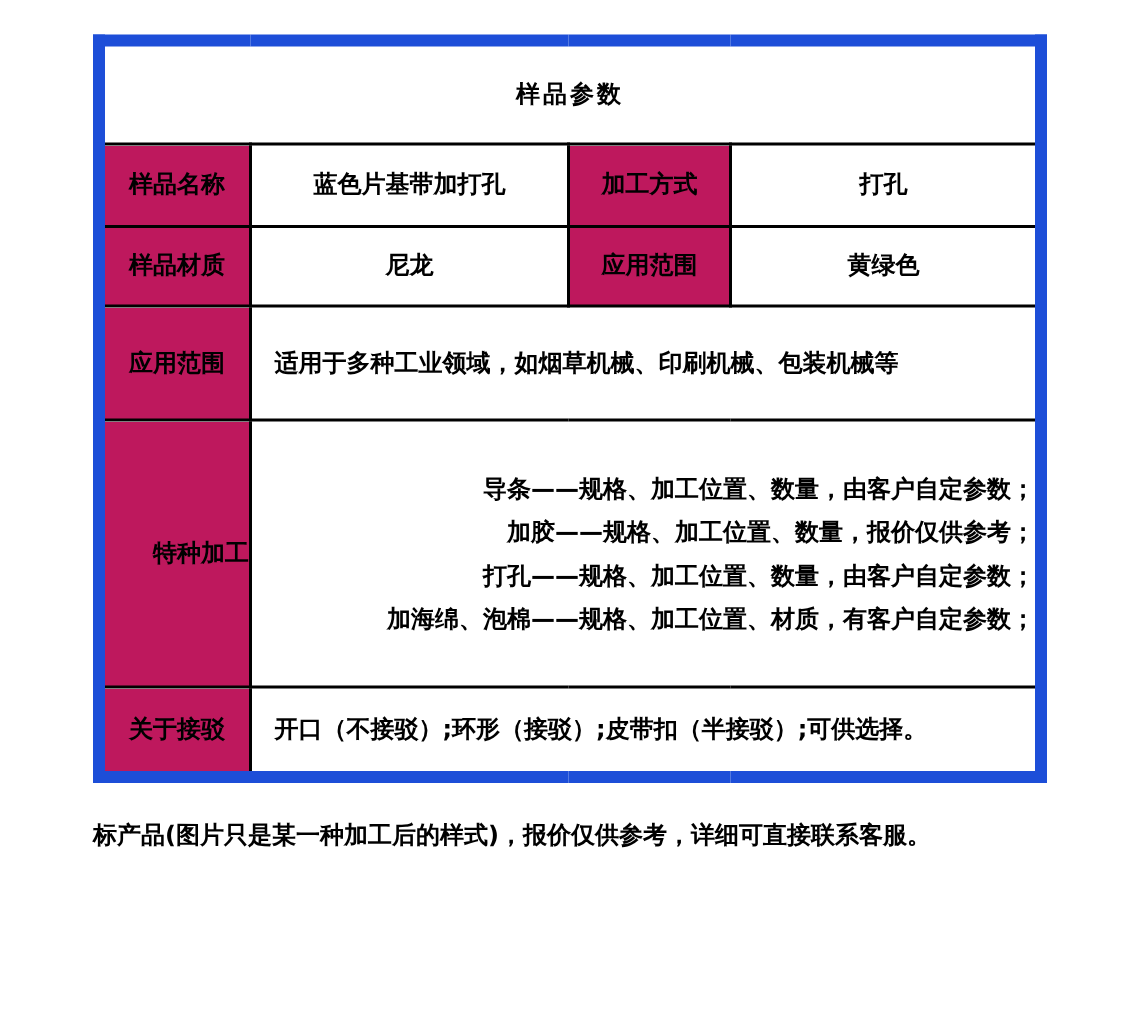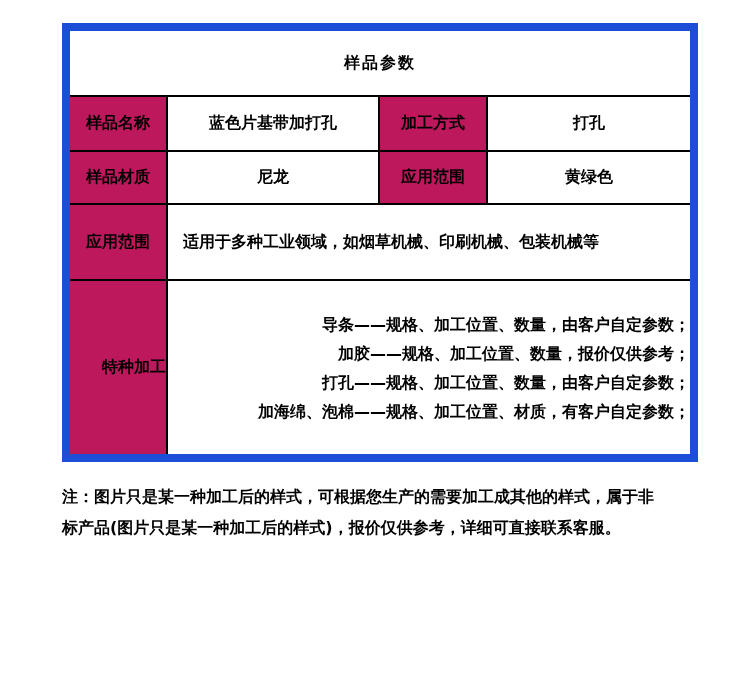--- a/index.html
+++ b/index.html
@@ -92,19 +92,22 @@
       <td class="lbl r5">特种加工</td>
       <td colspan="3" class="r5">
         <div class="lines-wrap">
           <div class="line">导条——规格、加工位置、数量，由客户自定参数；</div>
           <div class="line">加胶——规格、加工位置、数量，报价仅供参考；</div>
           <div class="line">打孔——规格、加工位置、数量，由客户自定参数；</div>
           <div class="line">加海绵、泡棉——规格、加工位置、材质，有客户自定参数；</div>
         </div>
       </td>
     </tr>
+    <tr>
+      <td class="lbl r6">关于接驳</td>
+      <td colspan="3" class="left r6">开口（不接驳）;环形（接驳）;皮带扣（半接驳）;可供选择。</td>
+    </tr>
   </tbody>
 </table>
 
 <div class="note">
-  <div class="note-line">注：图片只是某一种加工后的样式，可根据您生产的需要加工成其他的样式，属于非</div>
   <div class="note-line">标产品(图片只是某一种加工后的样式)，报价仅供参考，详细可直接联系客服。</div>
 </div>
 
 </body></html>

